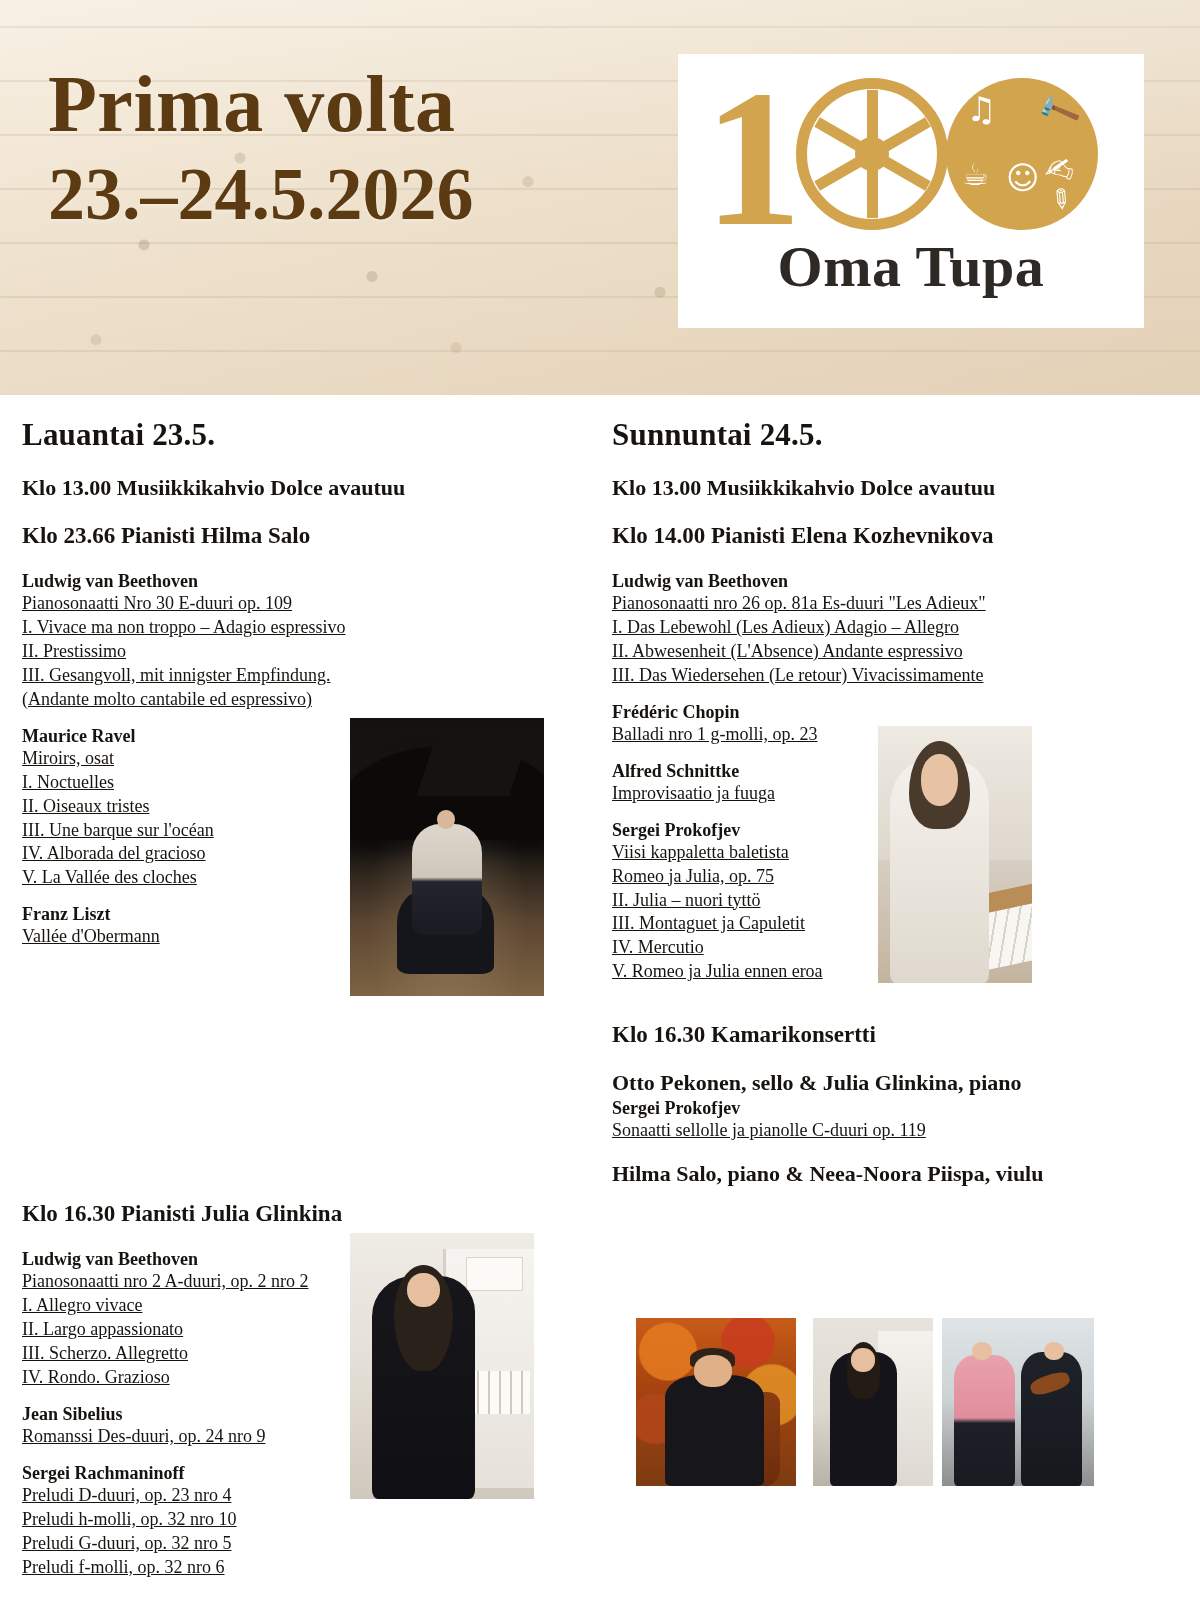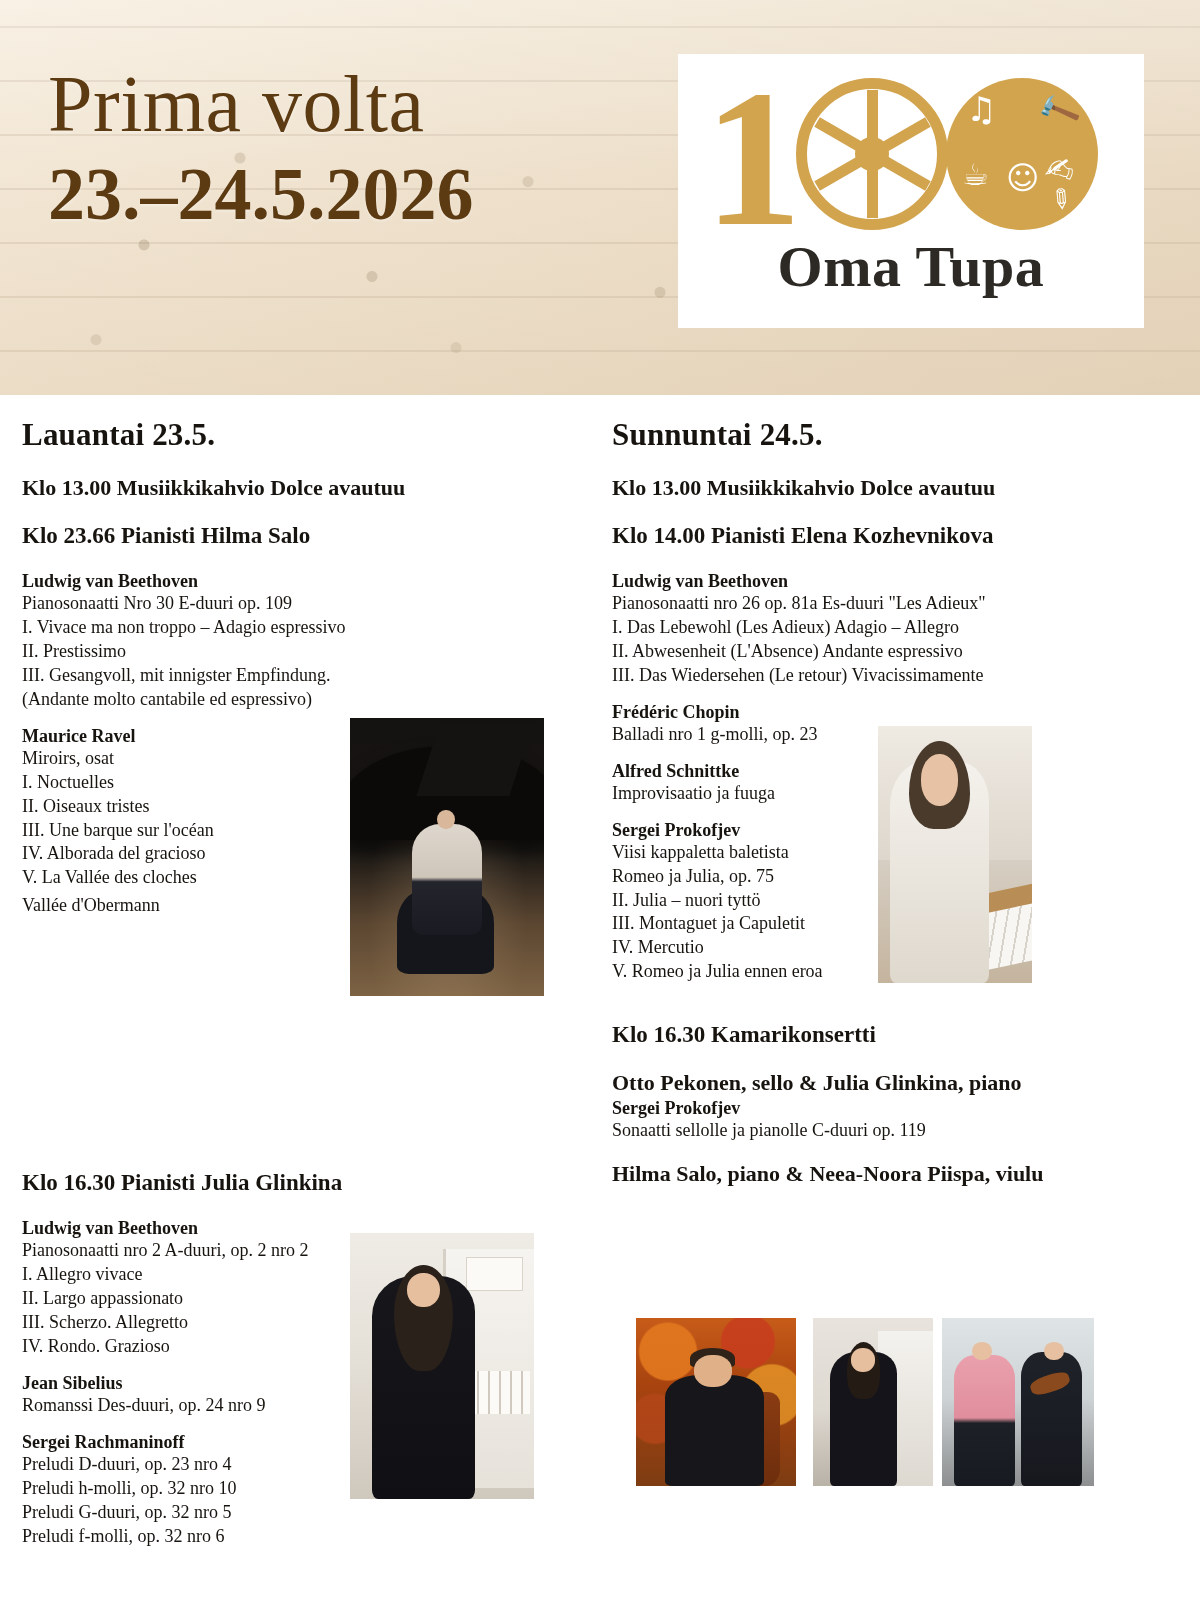--- a/index.html
+++ b/index.html
@@ -50,21 +50,21 @@
     pointer-events: none;
   }
   .header-title-block {
     position: absolute;
     left: 48px;
     top: 62px;
     z-index: 3;
   }
   .poster-title {
     font-size: 80px;
-    font-weight: normal;
+    font-weight: bold;
     color: #5c3a12;
     letter-spacing: 0.5px;
     line-height: 1.05;
     margin: 0 0 10px 0;
     text-shadow: 0 2px 3px rgba(255,255,255,0.35);
   }
   .poster-dates {
     font-size: 74px;
     font-weight: bold;
     color: #5c3a12;
@@ -196,20 +196,21 @@
   .composer {
     font-size: 18px;
     font-weight: bold;
     color: #17130f;
     margin: 14px 0 0 0;
   }
   .work-line {
     font-size: 18px;
     color: #17130f;
     line-height: 1.33;
+    text-decoration: underline;
   }
   .block {
     margin-bottom: 4px;
   }
   .sub-head {
     font-size: 22px;
     font-weight: bold;
     color: #17130f;
     margin: 18px 0 2px 0;
   }
@@ -576,20 +577,21 @@
       <div class="block">
         <div class="composer">Maurice Ravel</div>
         <div class="work-line">Miroirs, osat</div>
         <div class="work-line">I. Noctuelles</div>
         <div class="work-line">II. Oiseaux tristes</div>
         <div class="work-line">III. Une barque sur l'océan</div>
         <div class="work-line">IV. Alborada del gracioso</div>
         <div class="work-line">V. La Vallée des cloches</div>
       </div>
       <div class="block">
+        <div class="composer">Franz Liszt</div>
         <div class="work-line">Vallée d'Obermann</div>
       </div>
     </div>
 
     <div style="height: 248px;"></div>
 
     <div class="slot-head big">Klo 16.30 Pianisti Julia Glinkina</div>
 
     <div>
       <div class="block">

